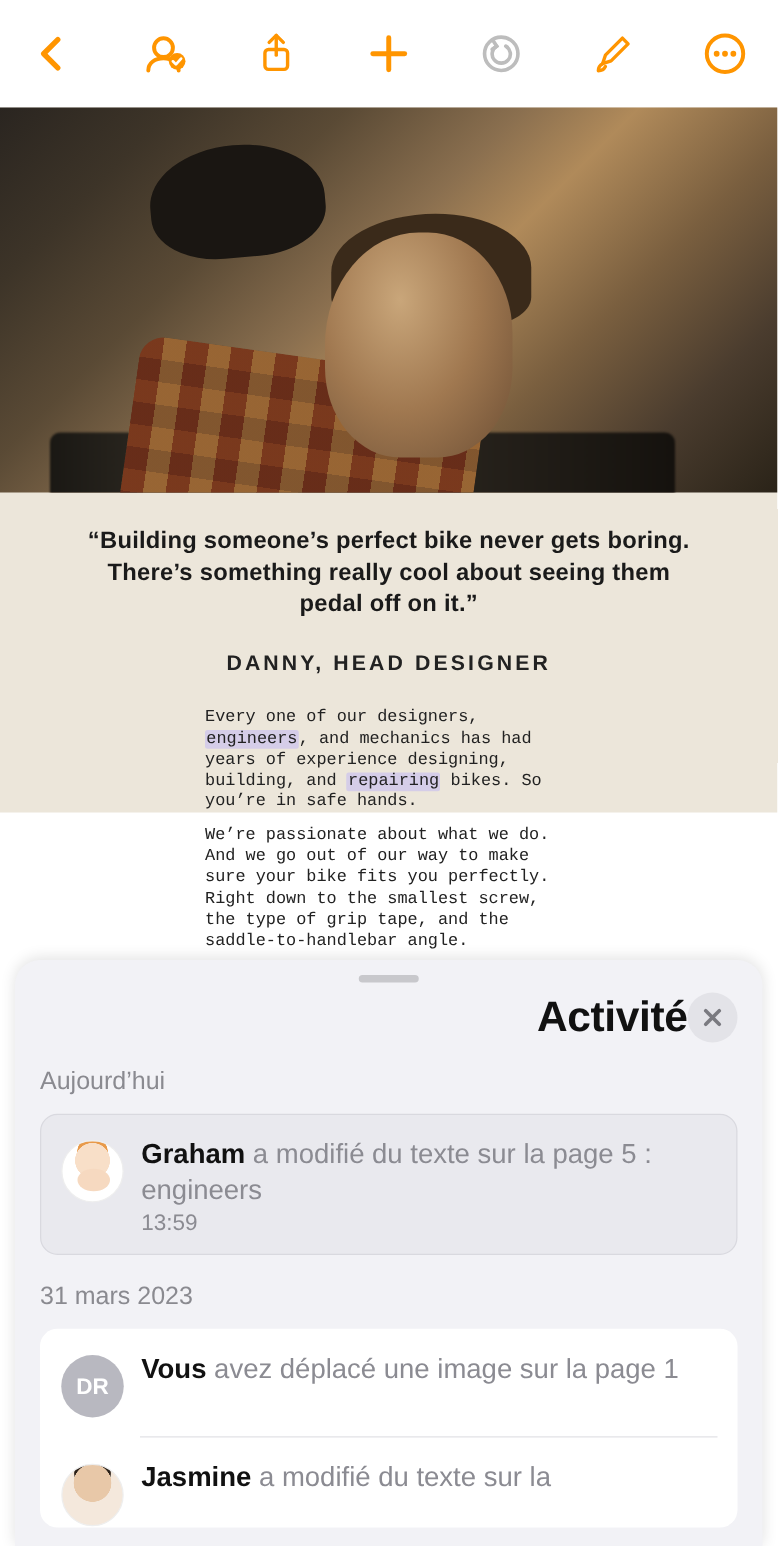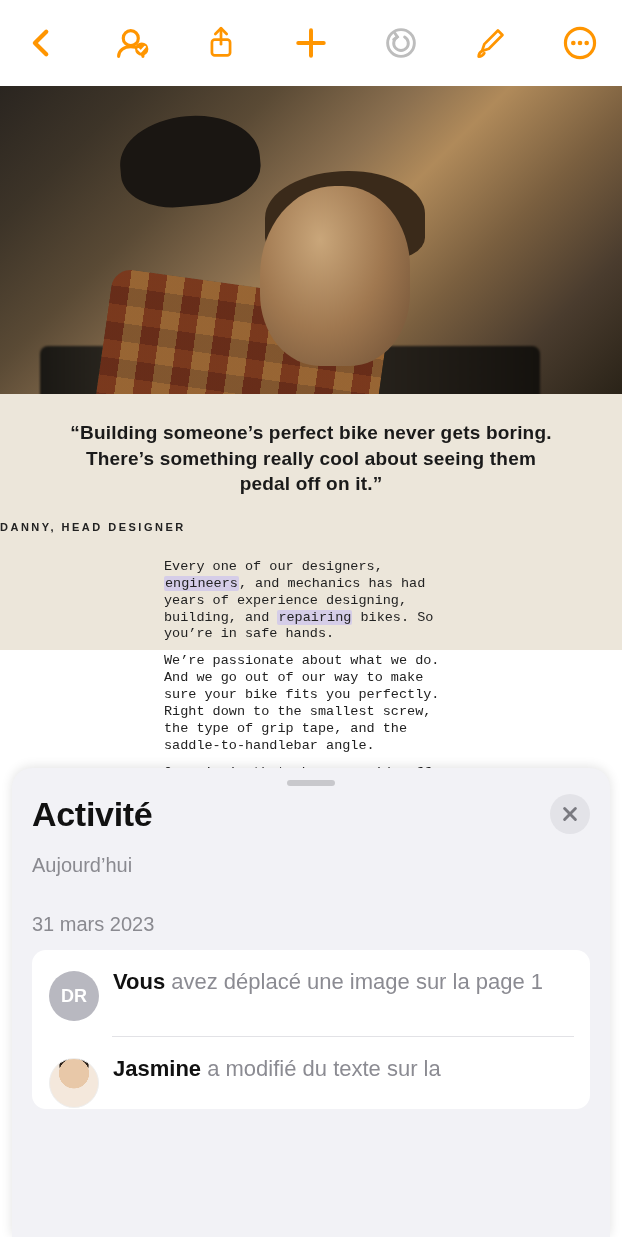--- a/index.html
+++ b/index.html
@@ -20,29 +20,29 @@
   .plaid { position:absolute; top:200px; left:100px; width:280px; height:180px;
     background:
       repeating-linear-gradient(90deg, rgba(120,40,20,.6) 0 18px, rgba(180,120,60,.5) 18px 36px),
       repeating-linear-gradient(0deg, rgba(50,30,20,.5) 0 18px, rgba(140,90,40,.5) 18px 36px),
       #6b4a2e;
     border-radius: 20px 40px 30px 30px; transform: rotate(8deg); }
   .hair { position:absolute; top:85px; left:265px; width:160px; height:90px; background:#3a2a1a; border-radius:60% 55% 30% 30%; }
   .bikepart { position:absolute; top:260px; left:40px; width:500px; height:100px; background: linear-gradient(90deg, #1a1814 0%, #3a342a 30%, #2a251e 60%, #15120e 100%); border-radius:8px; filter:blur(1px); }
 
   .quote { text-align: center; padding: 26px 70px 10px; font-weight: 800; font-size: 19px; line-height: 1.35; color: #1a1a1a; letter-spacing: .2px; }
-  .attrib { font-size: 11px; letter-spacing: 2.5px; font-weight: 700; color: #222; padding-top: 14px; padding-bottom: 26px; }
+  .attrib { text-align: center; font-size: 17px; letter-spacing: 2.5px; font-weight: 700; color: #222; padding-top: 14px; padding-bottom: 26px; }
   .body-text { padding: 0 160px 0 164px; font-family: "Courier New", monospace; font-size: 13.5px; line-height: 1.25; color: #222; }
   .body-text p { margin-bottom: 10px; }
   .hl { background: #d5cde8; border-radius: 2px; padding: 0 1px; }
 
   
   .panel { position: absolute; left: 12px; right: 12px; bottom: 0; top: 768px; background: #f2f2f6; border-radius: 20px 20px 0 0; box-shadow: 0 -1px 12px rgba(0,0,0,.12); padding: 10px 20px 0; }
   .grabber { width: 48px; height: 6px; background: #c8c8cc; border-radius: 3px; margin: 2px auto 6px; }
-  .panel-head { display: flex; align-items: center; justify-content: space-between; padding: 2px 0 18px; }
+  .panel-head { display: flex; align-items: center; justify-content: flex-end; padding: 2px 0 18px; }
   .panel-title { font-size: 34px; font-weight: 800; letter-spacing: -.3px; color: #111; }
   .close-btn { width: 40px; height: 40px; border-radius: 50%; background: #e3e3e8; display:flex; align-items:center; justify-content:center; cursor:pointer; }
   .close-btn svg { width:18px; height:18px; stroke:#7a7a80; stroke-width:3.2; }
   .section-label { font-size: 20px; color: #8a8a90; font-weight: 500; padding: 2px 0 14px; }
   
   .card { background: #fff; border-radius: 14px; padding: 0; }
   .item { display: flex; padding: 16px 16px 14px; align-items: flex-start; border: 1.5px solid transparent; border-radius: 14px; }
   .item.selected { background: #e9e9ee; border-color: #d9d9df; }
   .avatar { width: 50px; height: 50px; border-radius: 50%; flex-shrink: 0; margin-right: 14px; margin-top: 4px; }
   .av-graham { background: radial-gradient(circle at 50% 32%, #f8dfc8 0 34%, transparent 35%), radial-gradient(circle at 50% 18%, #e89a4a 0 26%, transparent 27%), #fff; border:1px solid #eee; position:relative; }
@@ -131,20 +131,31 @@
     <div class="panel-title">Activité</div>
     <div class="close-btn">
       <svg viewBox="0 0 20 20" fill="none" stroke-linecap="round">
           <line x1="4" y1="4" x2="16" y2="16"></line>
           <line x1="16" y1="4" x2="4" y2="16"></line>
         </svg>
     </div>
   </div>
 
   <div class="section-label">Aujourd’hui</div>
+  <div class="card" style="background:transparent;">
+    <div class="item selected">
+      <div class="avatar av-graham"></div>
+      <div class="item-text">
+        <div class="line1">
+          <span class="who">Graham</span><span> a modifié du texte sur la page 5 : engineers</span>
+        </div>
+        <div class="time">13:59</div>
+      </div>
+    </div>
+  </div>
 
   <div class="section-label" style="padding-top:22px;">31 mars 2023</div>
   <div class="card">
     <div class="item">
       <div class="avatar av-dr">DR</div>
       <div class="item-text">
         <div class="line1">
           <span class="who">Vous</span><span> avez déplacé une image sur la page 1</span>
         </div>
       </div>

